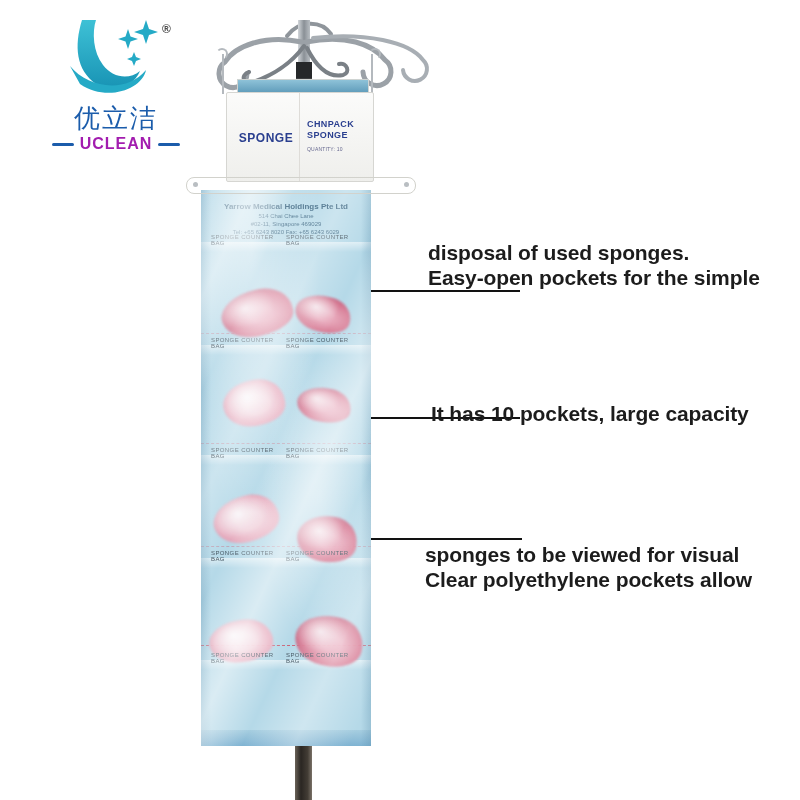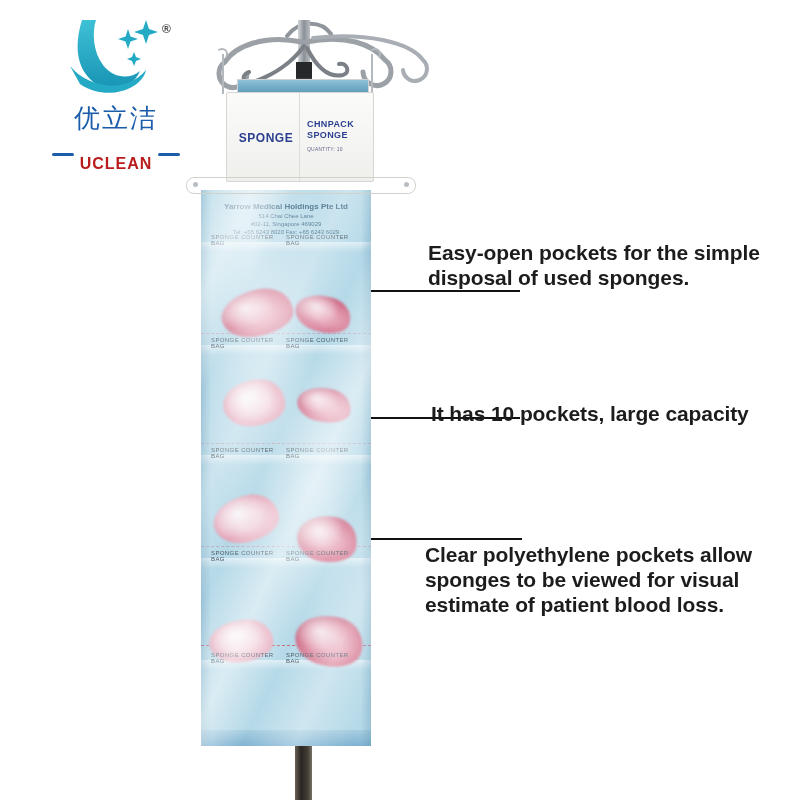--- a/index.html
+++ b/index.html
@@ -9,21 +9,21 @@
 
   
   .logo{position:absolute;left:40px;top:16px;width:152px;}
   .logo-mark{position:relative;width:152px;height:86px;}
   .logo-mark svg{position:absolute;left:26px;top:2px;}
   .reg{position:absolute;left:122px;top:6px;font-size:12px;color:#4a4a4a;font-weight:700;}
   .logo-cn{margin-top:2px;width:152px;text-align:center;font-size:26px;font-weight:400;
            color:#1b5cab;letter-spacing:2px;line-height:28px;}
   .logo-en-row{width:152px;display:flex;align-items:center;justify-content:center;gap:6px;margin-top:3px;}
   .logo-en-row .dash{width:22px;height:3px;background:#1b5cab;border-radius:2px;}
-  .logo-en{font-size:16px;font-weight:700;color:#b91c1c;letter-spacing:1px;margin-top:20px;}
+  .logo-en{font-size:16px;font-weight:700;color:#a21caf;letter-spacing:1px;}
 
   
   .wire{position:absolute;width:2px;background:#b4b9be;}
   .wire-curl{position:absolute;width:8px;height:8px;border:2px solid #b4b9be;border-radius:50%;
              border-bottom-color:transparent;border-left-color:transparent;}
 
   
   .bag-fold{position:absolute;left:237px;top:79px;width:130px;height:15px;
             background:linear-gradient(180deg,#8ec2d8,#5795b5);border:1px solid #cfd4d2;z-index:2;}
   .box{position:absolute;left:226px;top:92px;width:146px;height:88px;
@@ -196,29 +196,28 @@
     </div>
 
     <div class="bag-bottom"></div>
     <div class="bag-sheen"></div>
   </div>
 
   <div class="pole-bottom"></div>
 
   <div class="callout" style="left:323px;top:290px;width:197px;"></div>
   <div class="note" style="left:428px;top:240px;">
+    <div>disposal of used sponges.</div>
     <div>Easy-open pockets for the simple</div>
-    <div>disposal of used sponges.</div>
   </div>
 
   <div class="callout" style="left:323px;top:417px;width:197px;"></div>
   <div class="note" style="left:431px;top:401px;">
     <div>It has 10 pockets, large capacity</div>
   </div>
 
   <div class="callout" style="left:322px;top:538px;width:200px;"></div>
   <div class="note" style="left:425px;top:542px;">
+    <div>sponges to be viewed for visual</div>
     <div>Clear polyethylene pockets allow</div>
-    <div>sponges to be viewed for visual</div>
-    <div>estimate of patient blood loss.</div>
   </div>
 
 </div>
 
 </body></html>

